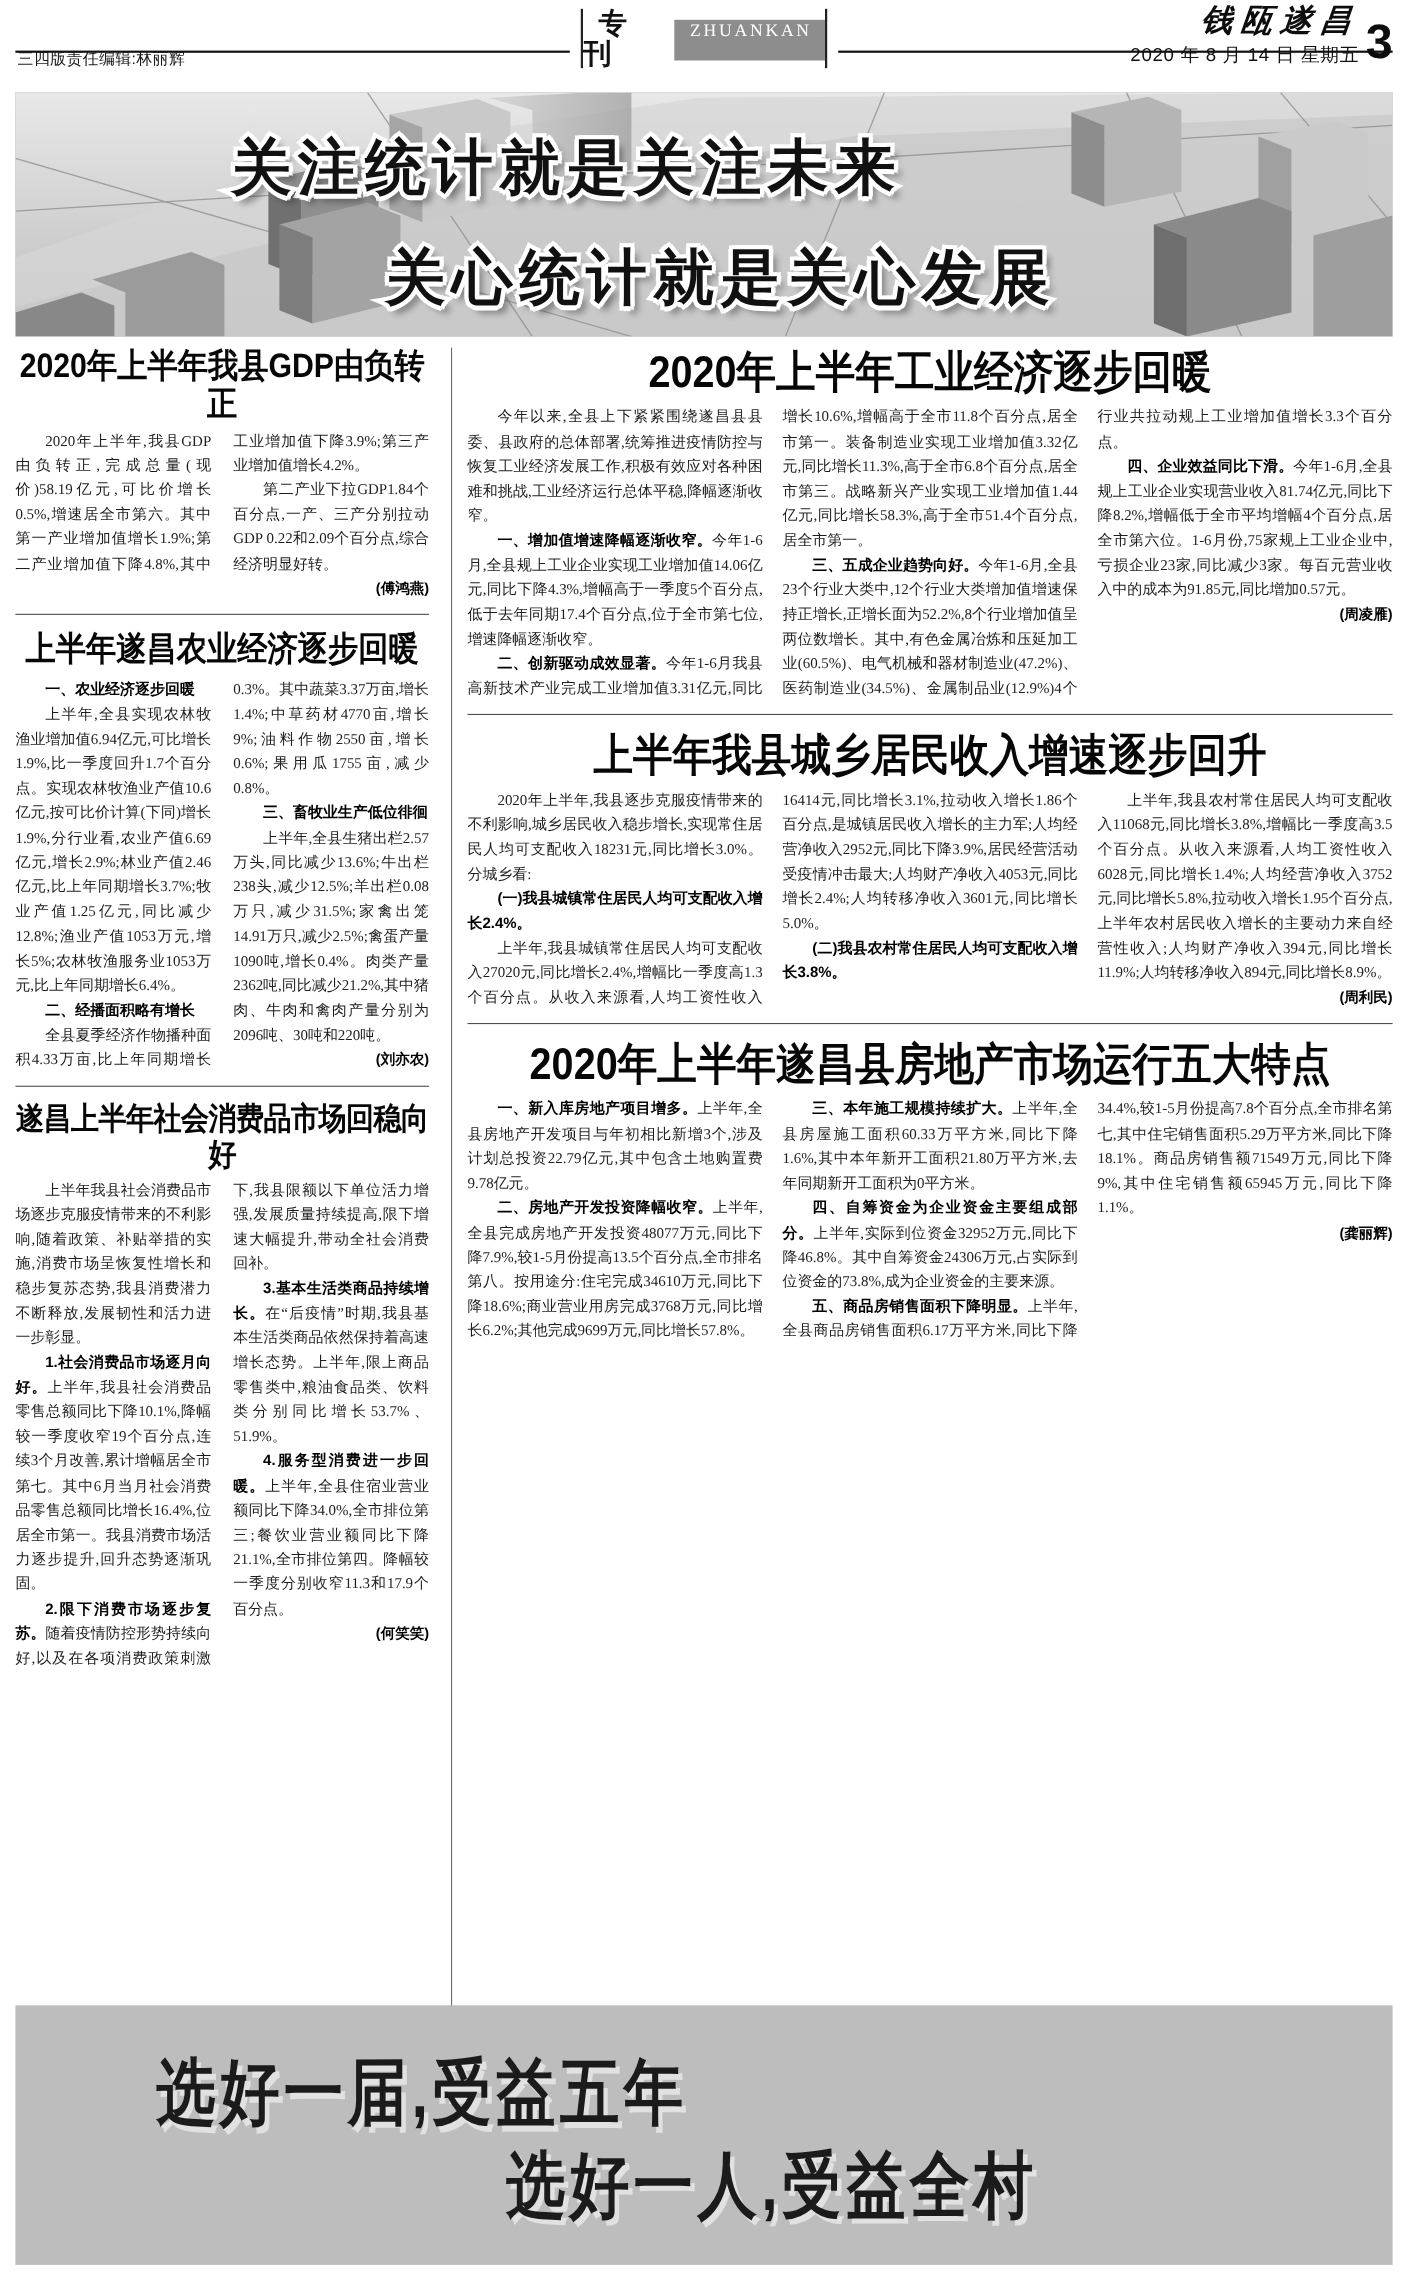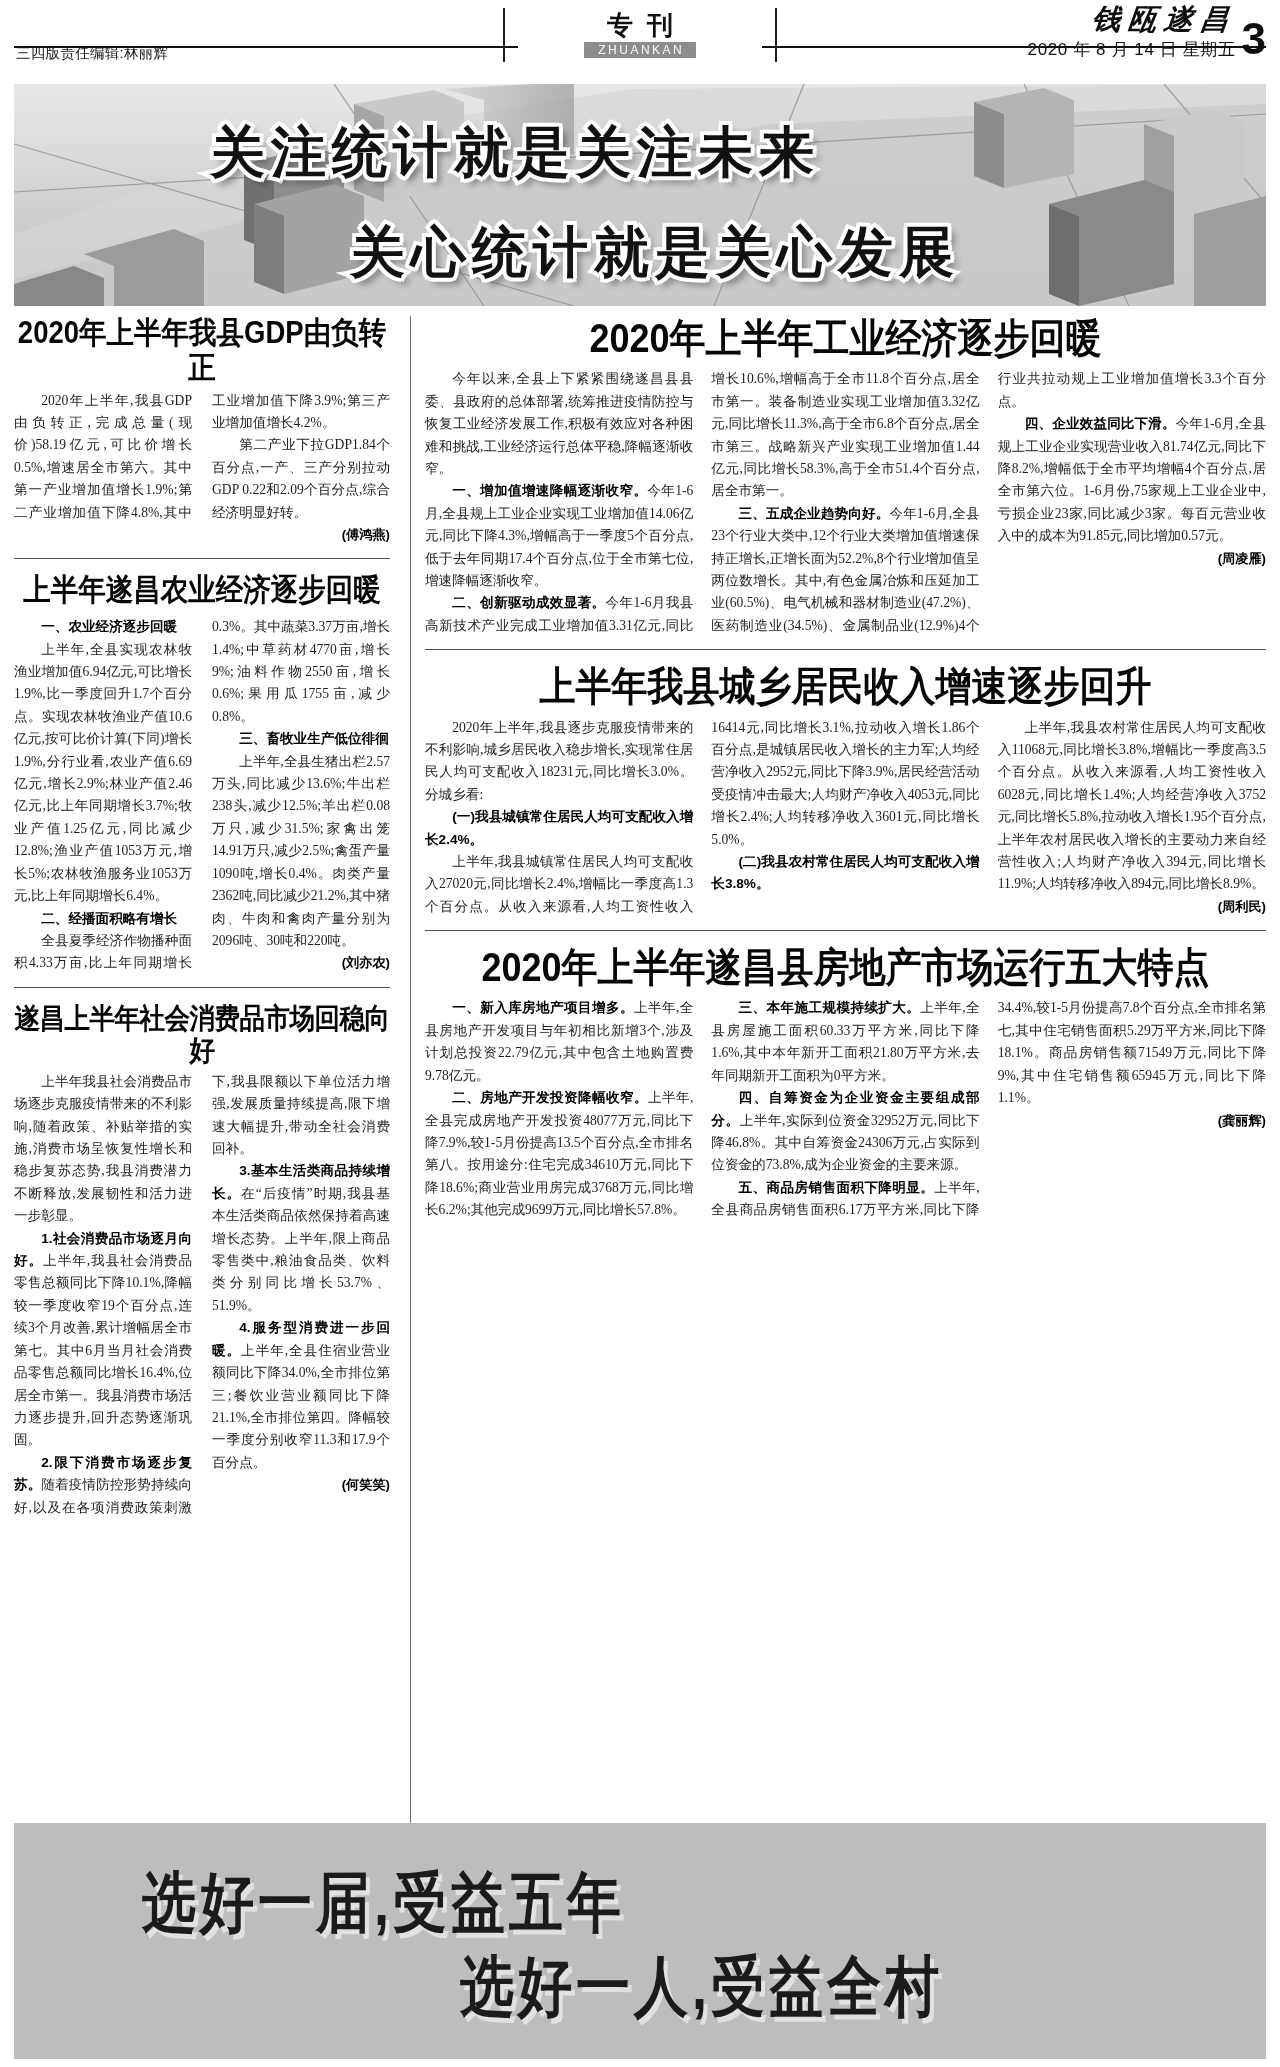--- a/index.html
+++ b/index.html
@@ -26,47 +26,47 @@
     font-weight:normal;
     font-size:14.5px;
     letter-spacing:0.3px;
     color:#1a1a1a;
   }
   .mh-center {
     position:absolute;
     left:50%;
     transform:translateX(-50%);
     top:8px;
-    width:274px;
+    width:224px;
     height:54px;
     display:flex;
-    flex-direction:column;
+    flex-direction:row;
     align-items:center;
     justify-content:center;
     border-left:2px solid #222;
     border-right:2px solid #222;
   }
   .mh-zk-cn {
     font-family:"Liberation Sans","DejaVu Sans",sans-serif;
     font-size:26px;
     font-weight:600;
     letter-spacing:14px;
     text-indent:14px;
     color:#111;
     line-height:1.05;
   }
   .mh-zk-py {
     margin-top:3px;
     background:#8d8d8d;
     color:#fff;
-    font-family:Liberation Sans, sans-serif;
-    font-size:12px;
+    font-family:Liberation Serif, serif;
+    font-size:16px;
     letter-spacing:2.5px;
     text-indent:2.5px;
-    padding:1px 12px 0 12px;
+    padding:1px 12px 16px 12px;
     line-height:1.2;
   }
   .mh-right {
     position:absolute;
     right:14px; top:4px;
     text-align:right;
     display:flex;
     align-items:flex-end;
     gap:6px;
   }

